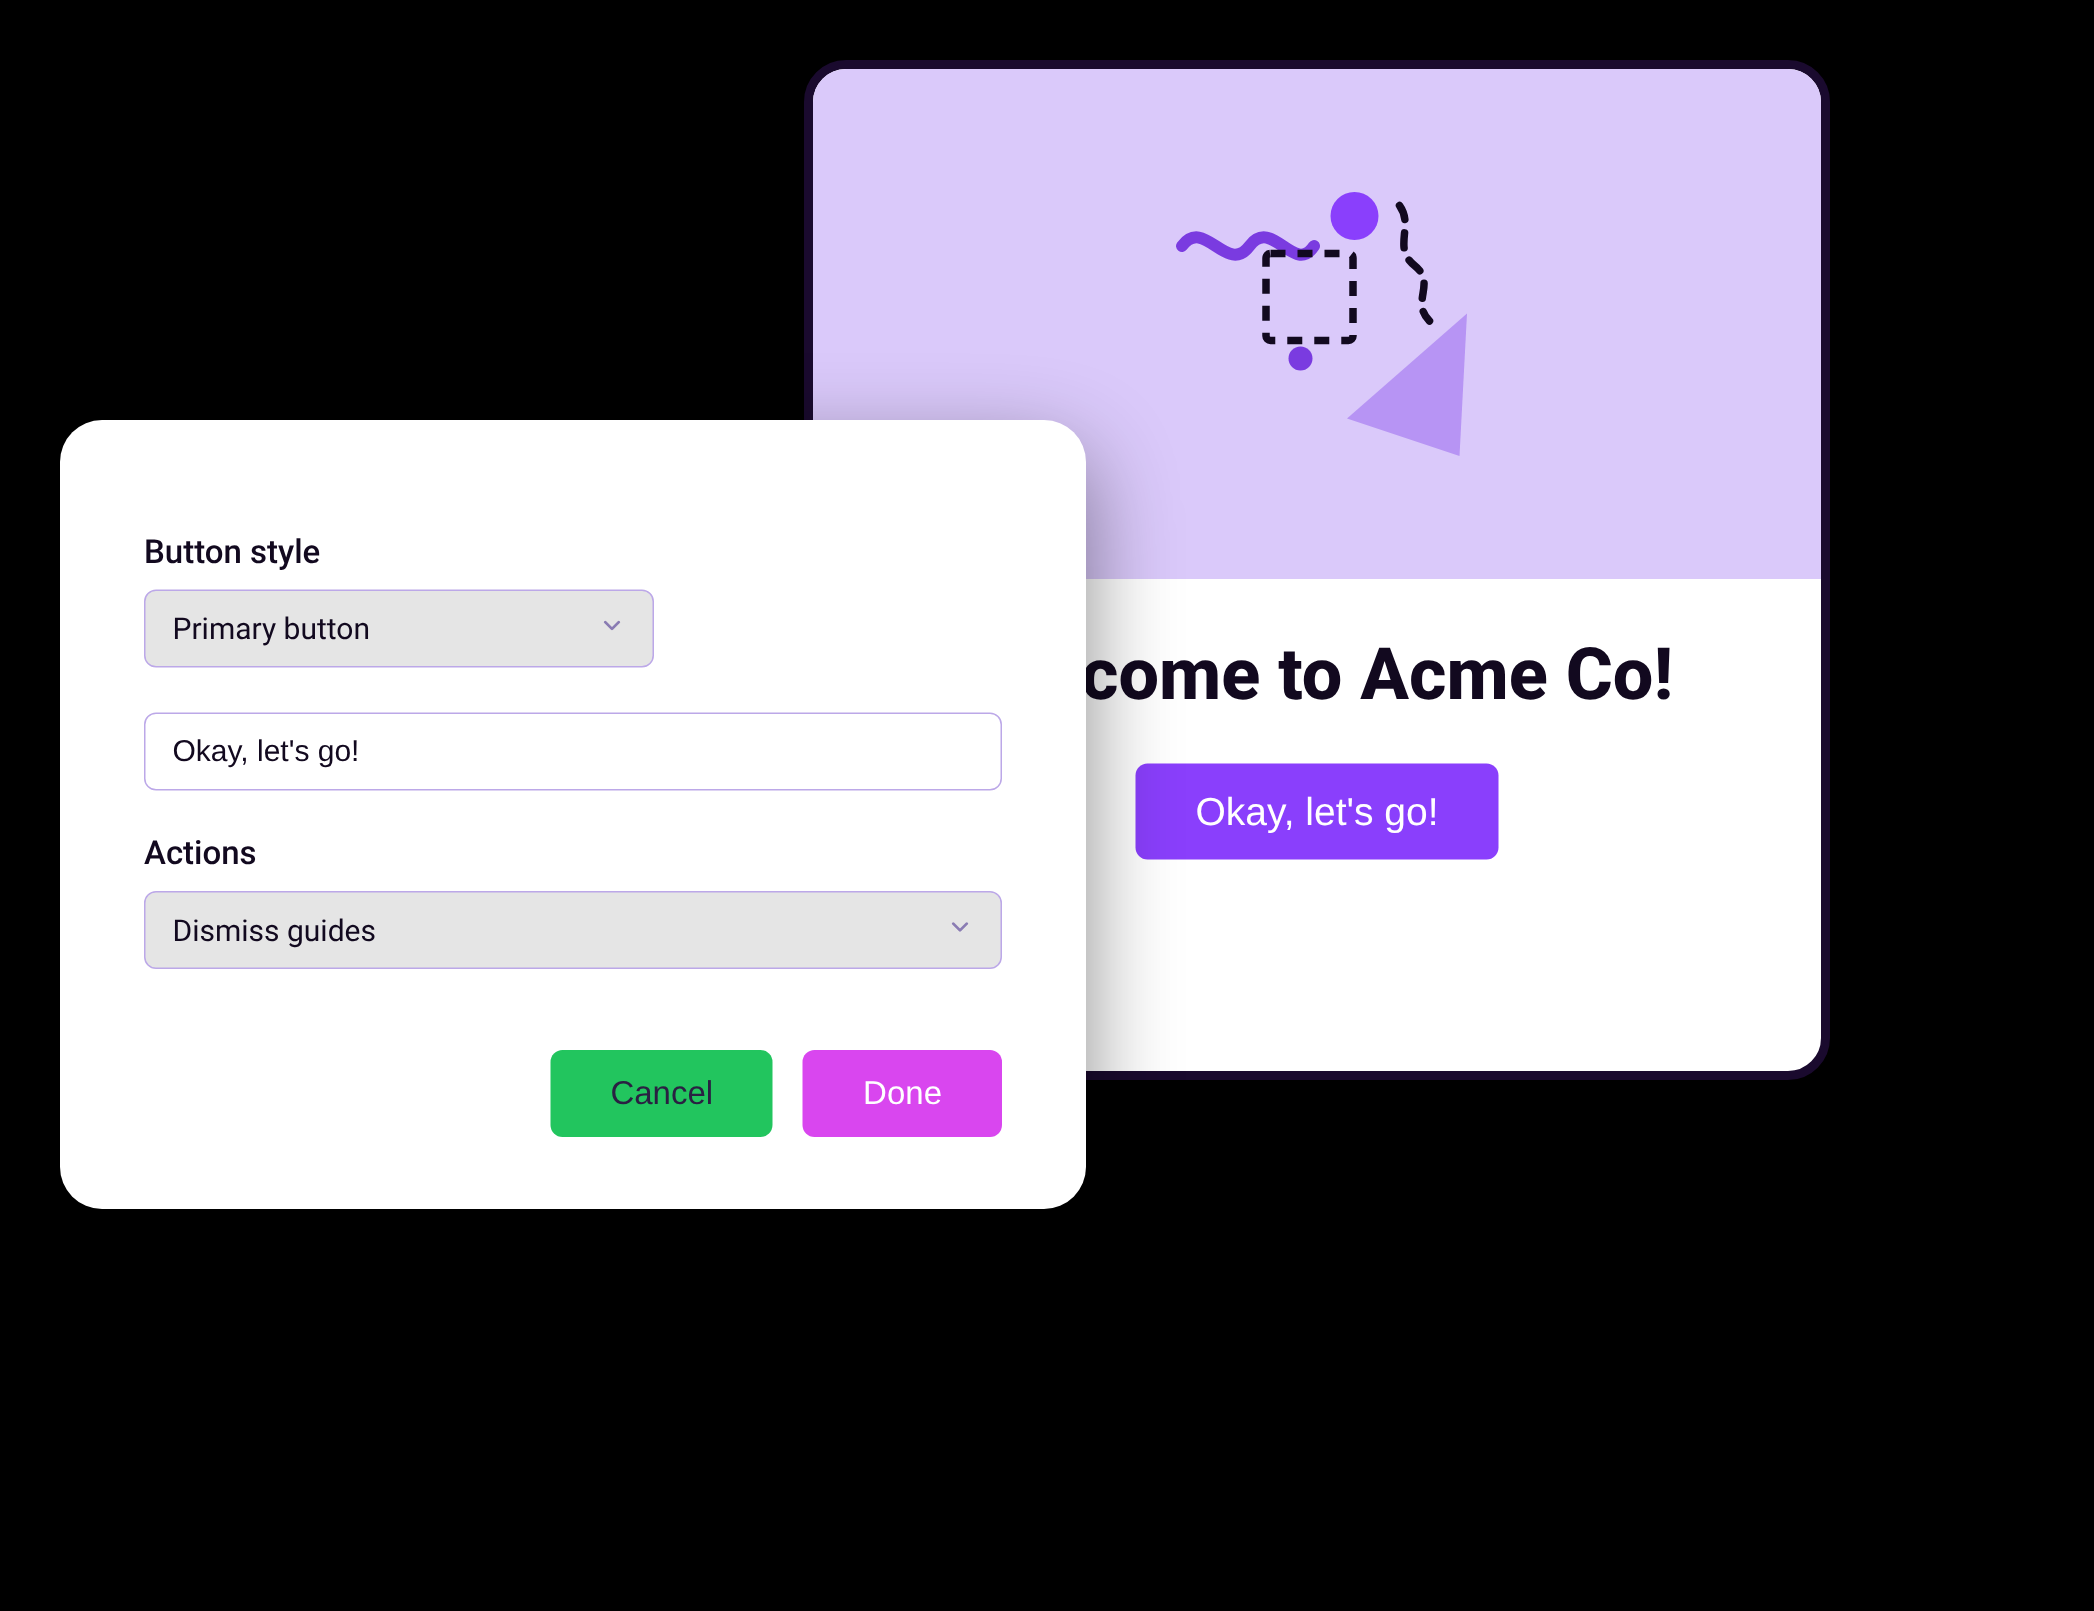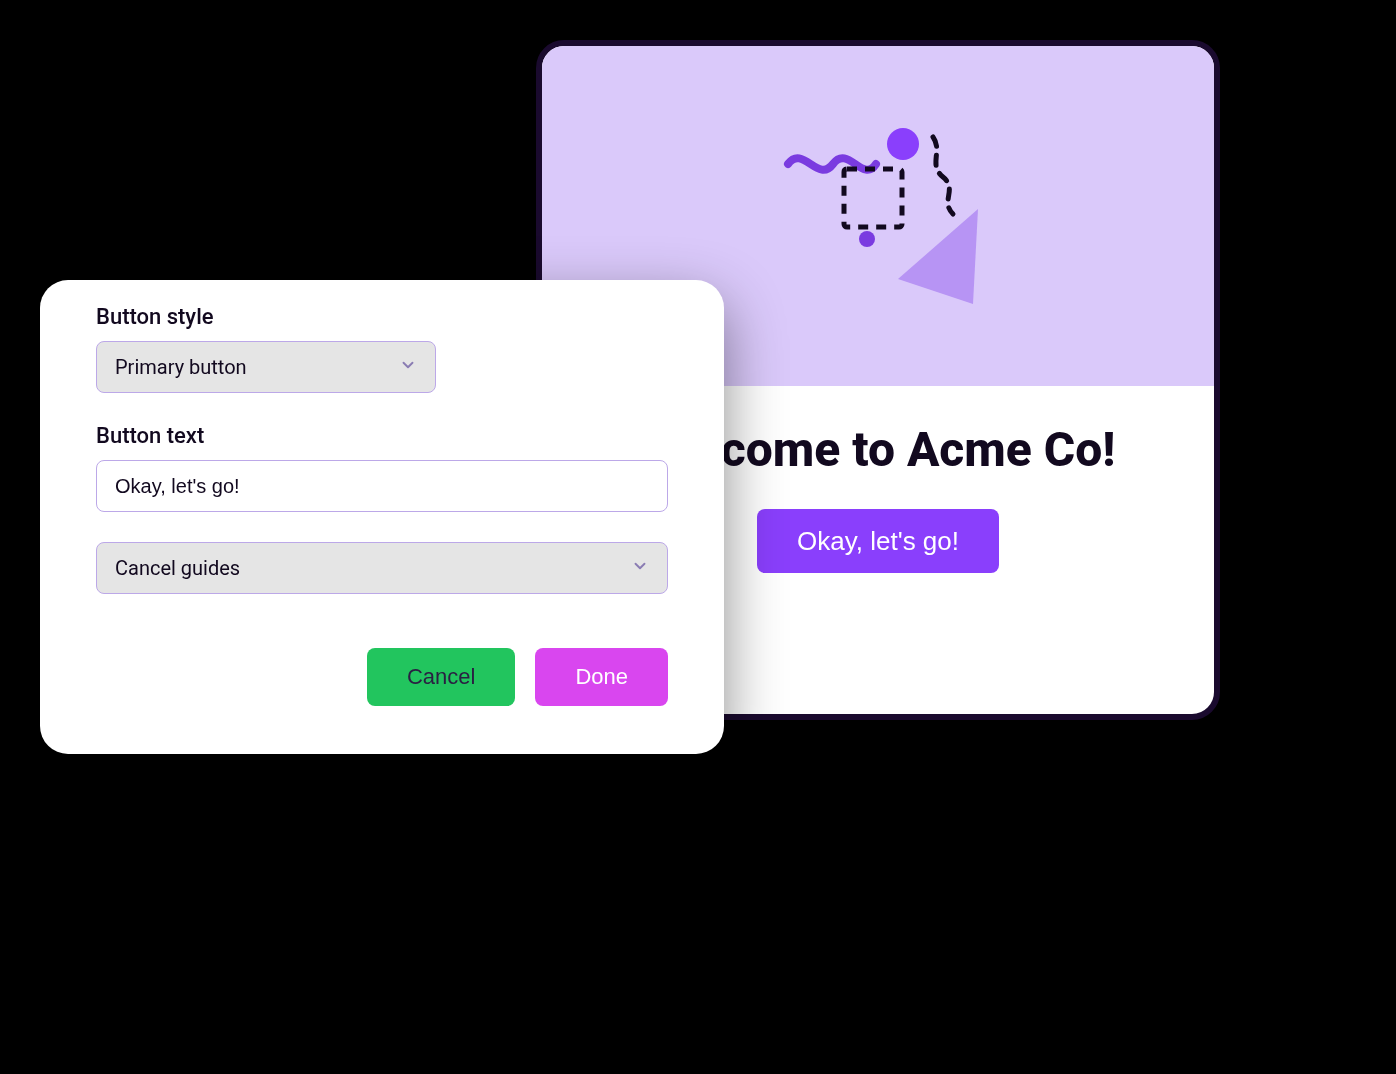--- a/index.html
+++ b/index.html
@@ -64,21 +64,21 @@
 
     
     .editor {
       position: absolute;
       left: 40px;
       top: 280px;
       width: 684px;
       background: #fff;
       border-radius: 28px;
       box-shadow: 0 22px 60px rgba(0,0,0,0.45);
-      padding: 24px 56px 48px;
+      padding: 76px 56px 48px;
     }
     .field-group { margin-bottom: 30px; }
     .field-label {
       font-size: 22px;
       font-weight: 500;
       color: #12091f;
       margin-bottom: 12px;
     }
     .select {
       position: relative;
@@ -184,28 +184,28 @@
           <span>
             <svg class="chevron" viewBox="0 0 24 24">
                 <path d="M6 9l6 6 6-6" stroke="currentColor" stroke-width="2.5" fill="none" stroke-linecap="round" stroke-linejoin="round"></path>
               </svg>
           </span>
         </div>
       </div>
     </div>
 
     <div class="field-group">
-      <div class="field-label">Button text</div>
       <input type="text" class="text-input" value="Okay, let's go!" style="">
     </div>
 
     <div class="field-group" style="margin-bottom:0;">
+      <div class="field-label">Actions</div>
       <div class="select">
         <div class="select-control">
-          <span class="select-value">Cancel guides</span>
+          <span class="select-value">Dismiss guides</span>
           <span>
             <svg class="chevron" viewBox="0 0 24 24">
                 <path d="M6 9l6 6 6-6" stroke="currentColor" stroke-width="2.5" fill="none" stroke-linecap="round" stroke-linejoin="round"></path>
               </svg>
           </span>
         </div>
       </div>
     </div>
 
     <div class="editor-actions">

